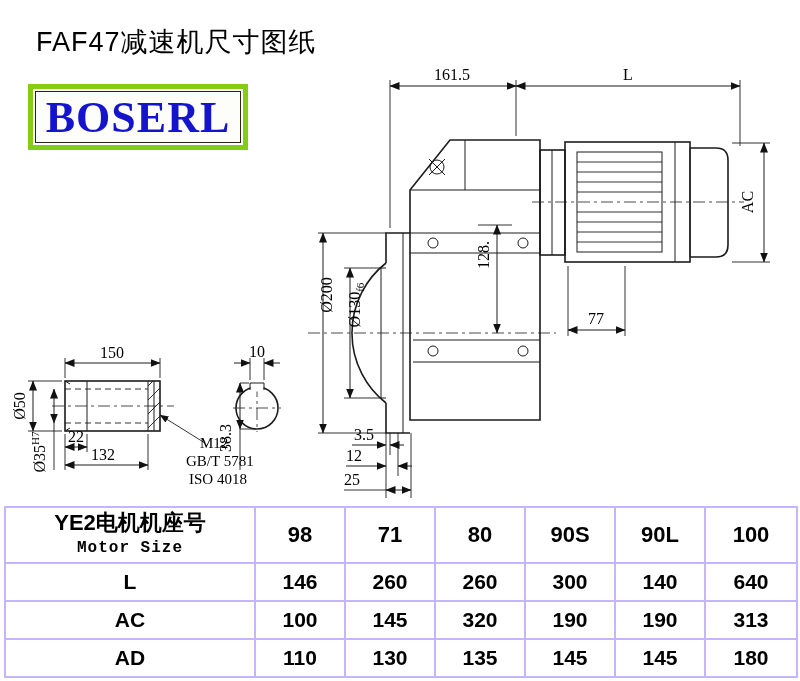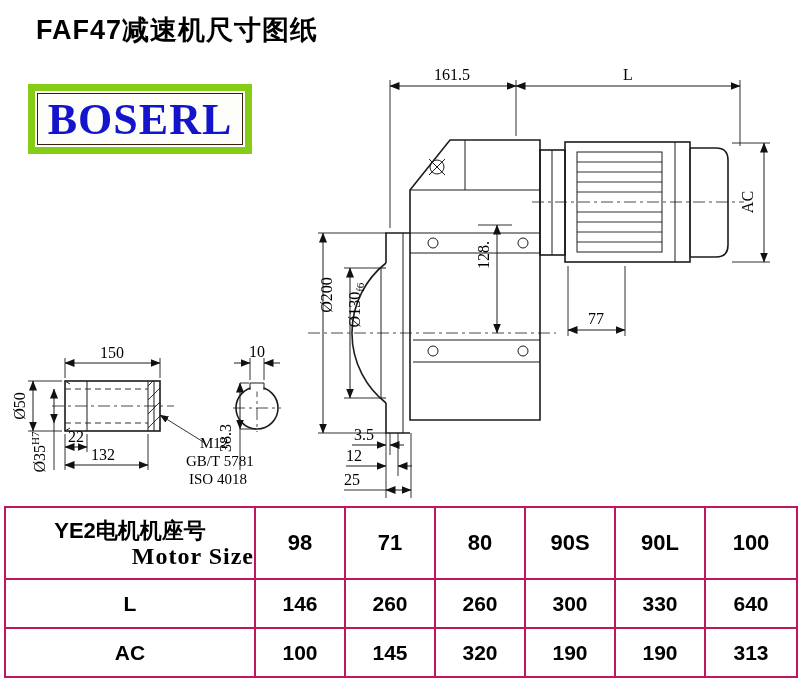--- a/index.html
+++ b/index.html
@@ -1,42 +1,42 @@
 <!DOCTYPE html>
 <html><head>
 <meta charset="utf-8">
 <style>
   html,body{margin:0;padding:0;background:#fff;}
   .page{position:relative;width:800px;height:681px;background:#fff;overflow:hidden;
         font-family:"Liberation Sans",sans-serif;color:#000;}
-  .title{position:absolute;left:36px;top:12px;font-size:27px;font-weight:bold;letter-spacing:1px;}
-  .logo{position:absolute;left:28px;top:84px;width:210px;height:56px;border:7px solid #84cc16;
+  .title{position:absolute;left:36px;top:24px;font-size:27px;font-weight:normal;letter-spacing:1px;}
+  .logo{position:absolute;left:28px;top:84px;width:210px;height:56px;border:5px solid #84cc16;
         box-shadow:inset 0 0 0 2px #fff, inset 0 0 0 3px #35220e;
         display:flex;align-items:center;justify-content:center;background:#fdfdfa;}
   .logo span{font-family:"Liberation Serif",serif;font-weight:bold;font-size:44px;color:#1414cc;letter-spacing:1px;}
   svg.drawing{position:absolute;left:0;top:0;}
   
   .o{fill:none;stroke:#1c1c1c;stroke-width:1.6;}
   .t{fill:none;stroke:#1c1c1c;stroke-width:1;}
   .e{fill:none;stroke:#1c1c1c;stroke-width:0.9;}
   .d{fill:none;stroke:#1c1c1c;stroke-width:1;}
   .cl{fill:none;stroke:#1c1c1c;stroke-width:0.8;stroke-dasharray:12 4 3 4;}
   .hid{fill:none;stroke:#1c1c1c;stroke-width:0.9;stroke-dasharray:6 4;}
   text.dt{font-family:"Liberation Serif",serif;font-size:16px;fill:#000;}
   text.sm{font-family:"Liberation Serif",serif;font-size:15px;fill:#000;}
   
   table.size{position:absolute;left:4px;top:506px;width:792px;height:172px;
              border-collapse:collapse;table-layout:fixed;background:#fff;}
-  table.size td{border:2px solid #be185d;text-align:center;vertical-align:middle;padding:0;
+  table.size td{border:2px solid #c4b5fd;text-align:center;vertical-align:middle;padding:0;
                 font-weight:bold;font-size:21px;font-family:"Liberation Sans",sans-serif;}
   tr.hrow{height:56px;}
   tr.vrow{height:38px;}
   tr.hrow td{font-size:22px;}
   .cn{font-size:22px;font-weight:bold;line-height:26px;}
-  .en{font-size:24px;font-weight:bold;font-family:Liberation Serif, serif;letter-spacing:1px;line-height:24px;text-align:right;}
+  .en{font-size:16px;font-weight:bold;font-family:Liberation Mono, monospace;letter-spacing:1px;line-height:24px;}
 </style>
 </head>
 <body>
 
 <div class="page">
 
   <div class="title">FAF47减速机尺寸图纸</div>
 
   <div class="logo">
     <span>BOSERL</span>
@@ -229,28 +229,37 @@
         <td>90S</td>
         <td>90L</td>
         <td>100</td>
       </tr>
       <tr class="vrow">
         <td>L</td>
         <td>146</td>
         <td>260</td>
         <td>260</td>
         <td>300</td>
-        <td>330</td>
+        <td>140</td>
         <td>640</td>
       </tr>
       <tr class="vrow">
         <td>AC</td>
         <td>100</td>
         <td>145</td>
         <td>320</td>
         <td>190</td>
         <td>190</td>
         <td>313</td>
       </tr>
+      <tr class="vrow">
+        <td>AD</td>
+        <td>110</td>
+        <td>130</td>
+        <td>135</td>
+        <td>145</td>
+        <td>145</td>
+        <td>180</td>
+      </tr>
     </tbody>
   </table>
 
 </div>
 
 </body></html>

